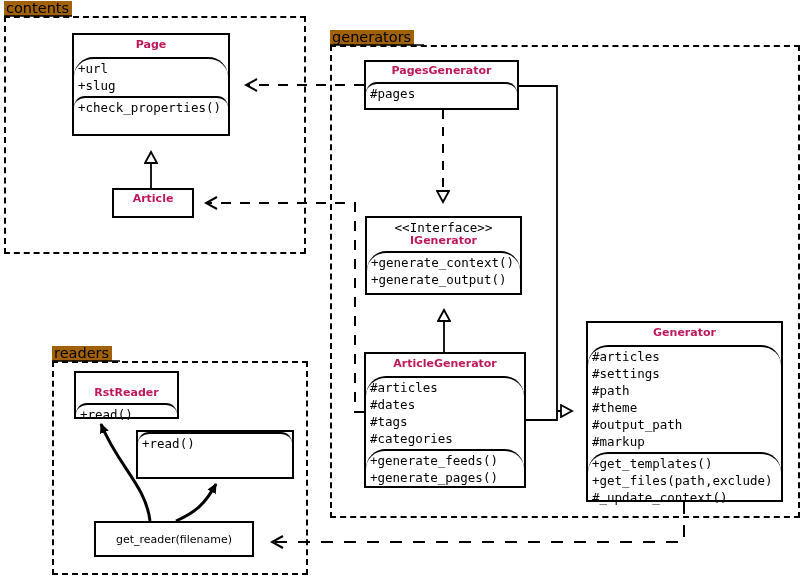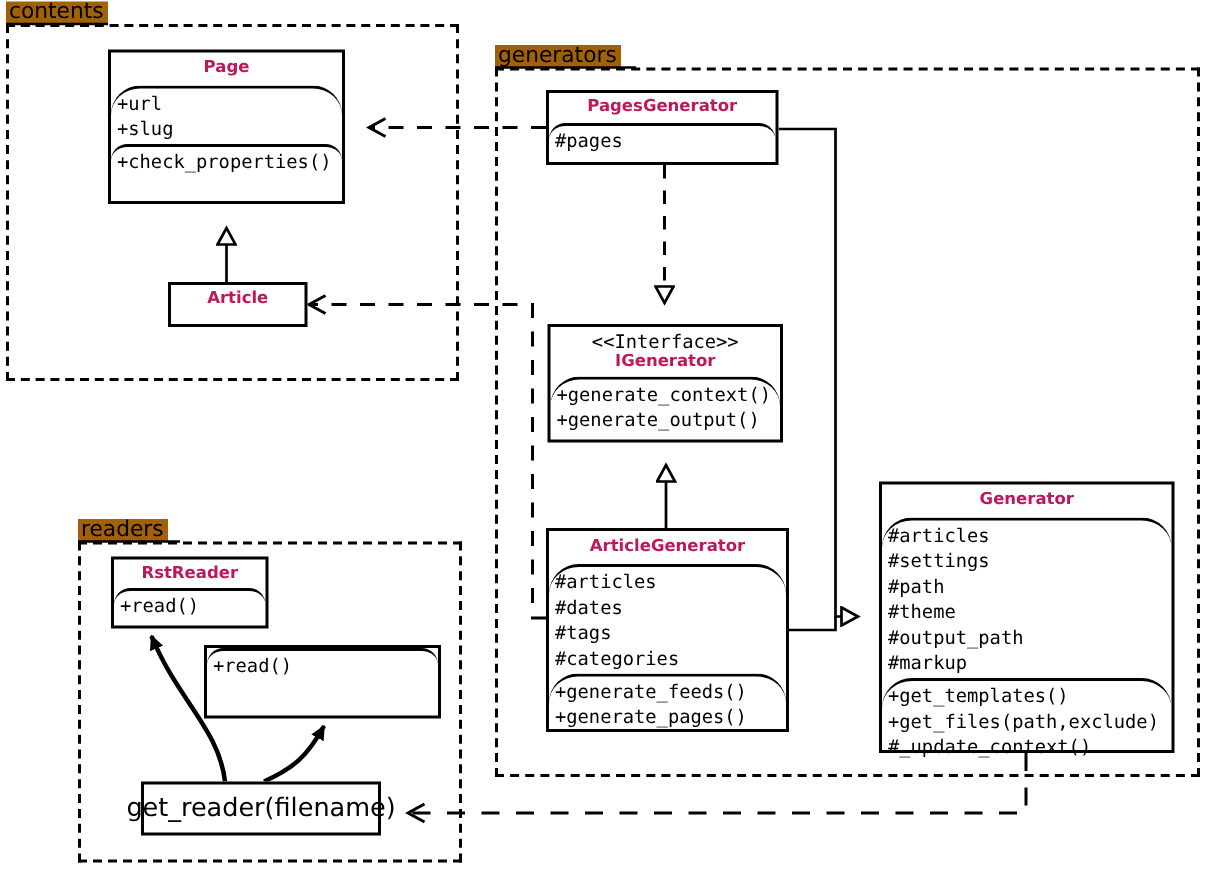--- a/index.html
+++ b/index.html
@@ -91,21 +91,21 @@
     box-sizing: border-box;
     border: 2px solid #000;
     background: #ffffff;
     z-index: 5;
     display: flex;
     align-items: center;
     justify-content: center;
   }
   .plainbox .fnlabel {
     font-family: "DejaVu Sans", sans-serif;
-    font-size: 17px;
+    font-size: 11px;
     color: #000;
     white-space: nowrap;
   }
 </style>
 </head>
 <body>
 
 <div id="canvas">
 
   <div class="pkg" style="left:4px; top:16px; width:302px; height:238px;
@@ -187,21 +187,21 @@
     <div class="name">Page</div>
     <div class="compartment">
       <div class="member">+url</div>
       <div class="member">+slug</div>
     </div>
     <div class="compartment">
       <div class="member">+check_properties()</div>
     </div>
   </div>
 
-  <div class="cls" style="left:112px; top:188px; width:93px; height:30px;">
+  <div class="cls" style="left:112px; top:188px; width:82px; height:30px;">
     <div class="name" style="padding-top:3px;">Article</div>
   </div>
 
   <div class="cls" style="left:364px; top:60px; width:155px; height:50px;">
     <div class="name" style="padding:3px 4px 4px 4px;">PagesGenerator</div>
     <div class="compartment">
       <div class="member">#pages</div>
     </div>
   </div>
 
@@ -239,21 +239,21 @@
       <div class="member">#markup</div>
     </div>
     <div class="compartment">
       <div class="member">+get_templates()</div>
       <div class="member">+get_files(path,exclude)</div>
       <div class="member">#_update_context()</div>
     </div>
   </div>
 
   <div class="cls" style="left:74px; top:371px; width:105px; height:48px;">
-    <div class="name" style="padding:3px 4px 3px 4px;">RstReader</div>
+    <div class="name" style="padding:14px 4px 3px 4px;">RstReader</div>
     <div class="compartment">
       <div class="member">+read()</div>
     </div>
   </div>
 
   <div class="cls" style="left:136px; top:430px; width:158px; height:49px;">
     <div class="compartment">
       <div class="member">+read()</div>
     </div>
   </div>

